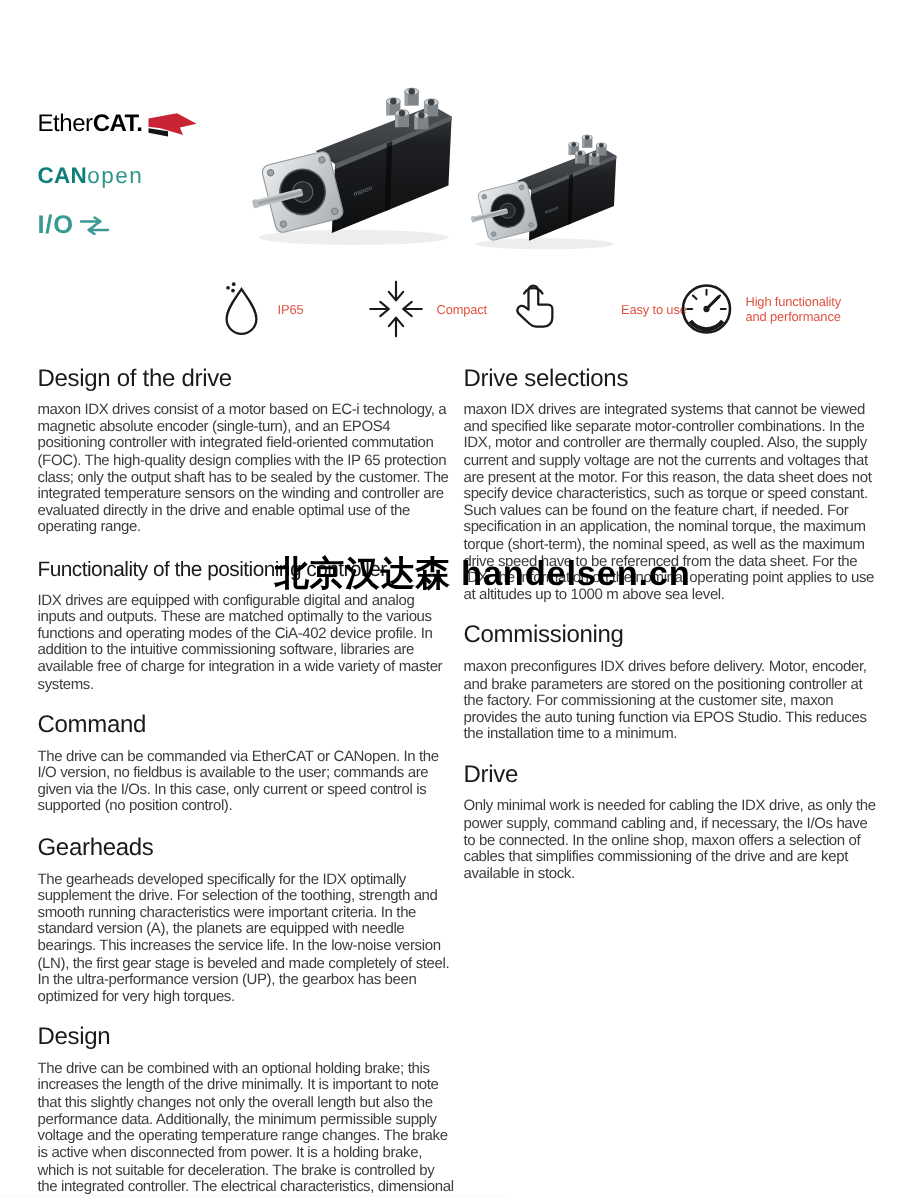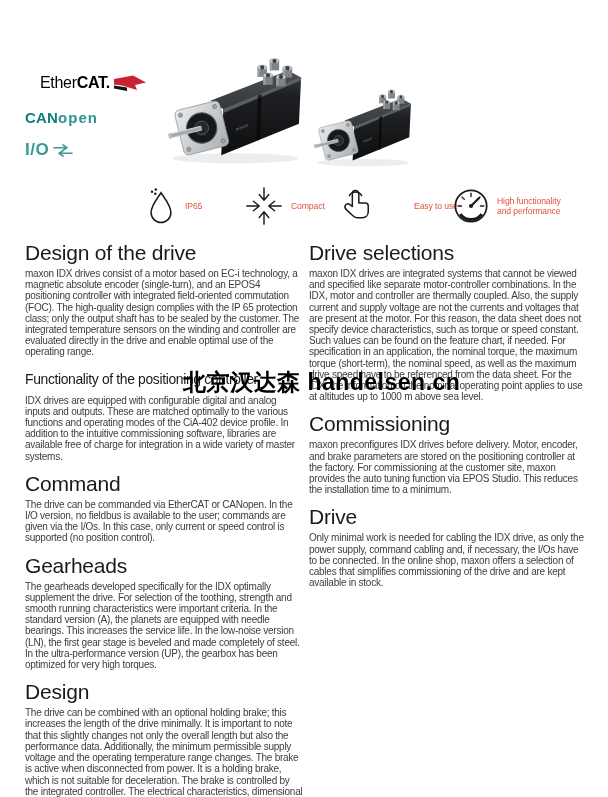--- a/index.html
+++ b/index.html
@@ -5,42 +5,42 @@
   html,body { margin:0; padding:0; background:#f2f2f2; }
   .page {
     position:relative; width:608px; height:797px; margin:0 auto;
     background:#ffffff; overflow:hidden;
     font-family:"Liberation Sans", sans-serif;
     -webkit-font-smoothing:antialiased;
   }
 
   
   .logos { position:absolute; left:25px; top:74px; }
-  .logo-row { display:flex; align-items:center;margin-left:15px; }
+  .logo-row { display:flex; align-items:center; }
   .logo-ethercat { font-size:16px; color:#000; letter-spacing:-0.3px; }
   .logo-ethercat .light { font-weight:400; }
   .logo-ethercat .bold  { font-weight:800; }
   .logo-canopen { margin-top:17px; font-size:15px; letter-spacing:0.2px; }
   .logo-canopen .bold  { font-weight:800; color:#0e7f78;text-align:center; }
-  .logo-canopen .light { font-weight:700; color:#2f948d; letter-spacing:1px; }
+  .logo-canopen .light { font-weight:400; color:#2f948d; letter-spacing:1px; }
   .logo-io { margin-top:14px; font-size:17px; font-weight:700; color:#3a9a93;
              display:flex; align-items:center; gap:4px; letter-spacing:0.5px; }
 
   
   .feature { position:absolute; display:flex; align-items:center; gap:7px; height:46px; top:183px; }
   .feature .label { font-size:8.6px; line-height:10.5px; color:#df5240; letter-spacing:-0.1px; }
   .f1 { left:144px; } .f2 { left:244px; } .f3 { left:340px;gap:42px; } .f4 { left:452px; }
   .f4 .label { width:66px; }
 
   
   .col { position:absolute; top:244px; width:278px; }
   .col-left  { left:25px; }
   .col-right { left:309px; }
   h2 {
-    font-size:21px; line-height:17px; font-weight:400; color:#1a1a1a;
+    font-size:16px; line-height:17px; font-weight:400; color:#1a1a1a;
     letter-spacing:-0.2px; margin:13px 0 7px 0;
   }
   h2.first { margin-top:0; }
   h2.narrow { font-size:13.9px; letter-spacing:-0.35px; white-space:nowrap; }
   .col p {
     font-size:10px; line-height:11.2px; color:#3d3d3d;
     letter-spacing:-0.25px; margin:0;
   }
 
   

